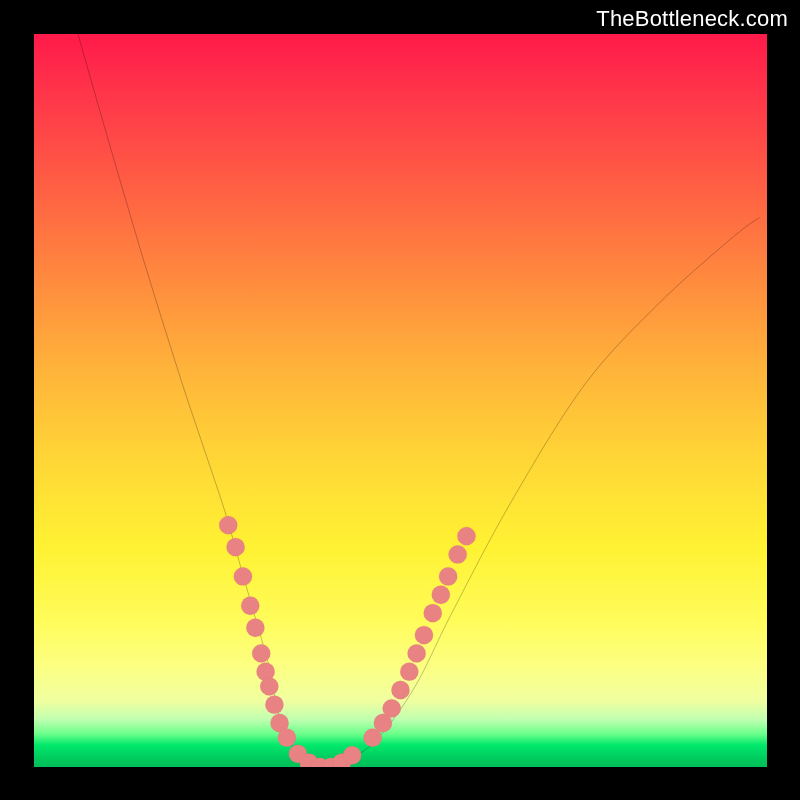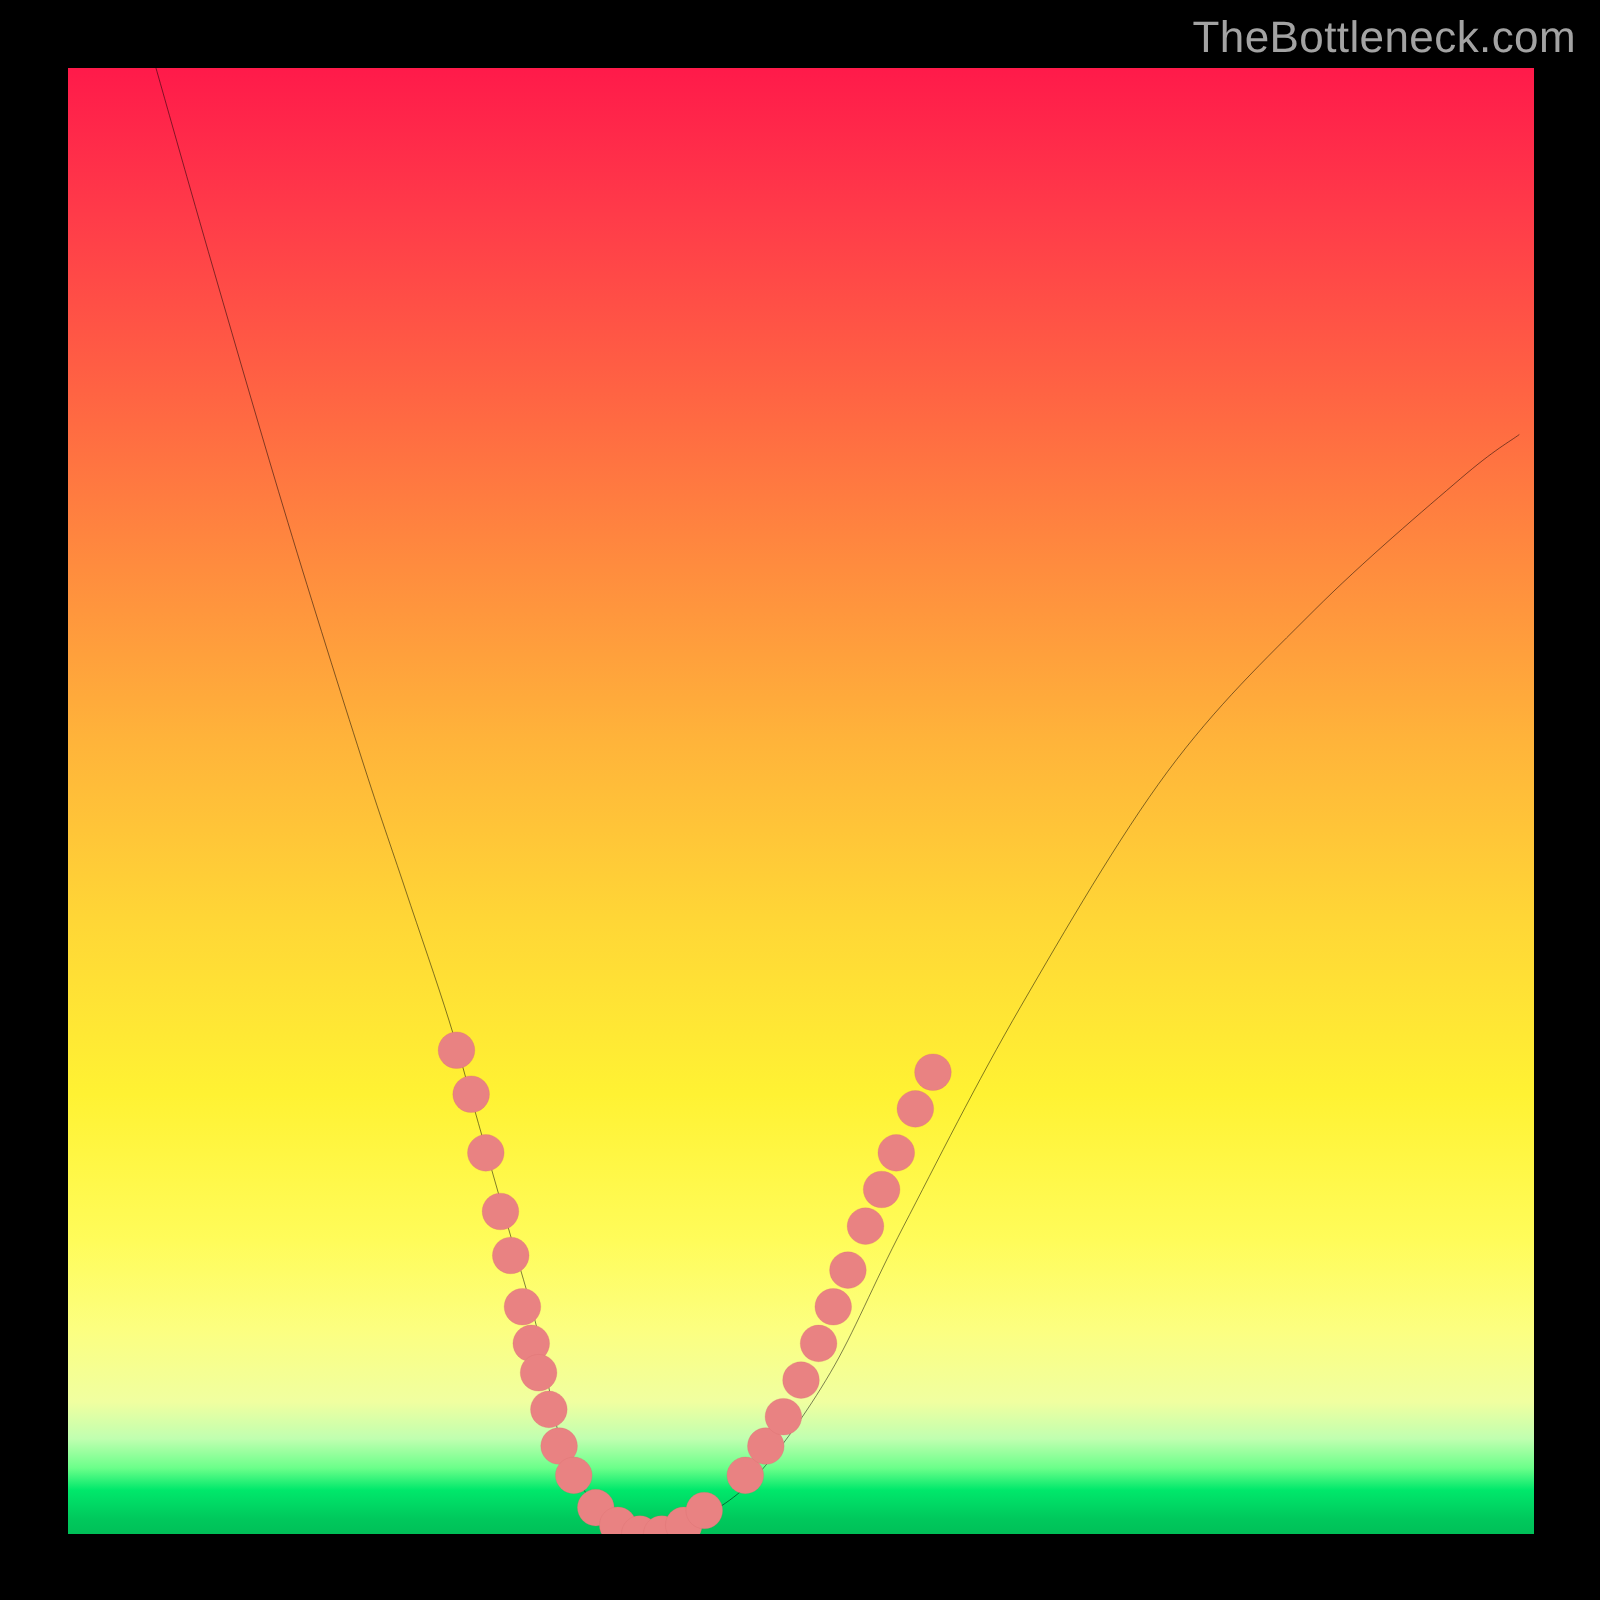--- a/index.html
+++ b/index.html
@@ -7,21 +7,21 @@
   .container {
     width: 800px;
     height: 800px;
     background: #000;
     position: relative;
   }
   .watermark {
     position: absolute;
     top: 6px;
     right: 12px;
-    color: #a3a3a3;
+    color: #ffffff;
     font-family: Arial, Helvetica, sans-serif;
     font-size: 22px;
     font-weight: 500;
     letter-spacing: 0.2px;
     z-index: 10;
   }
   .plot-area {
     position: absolute;
     left: 34px;
     top: 34px;

